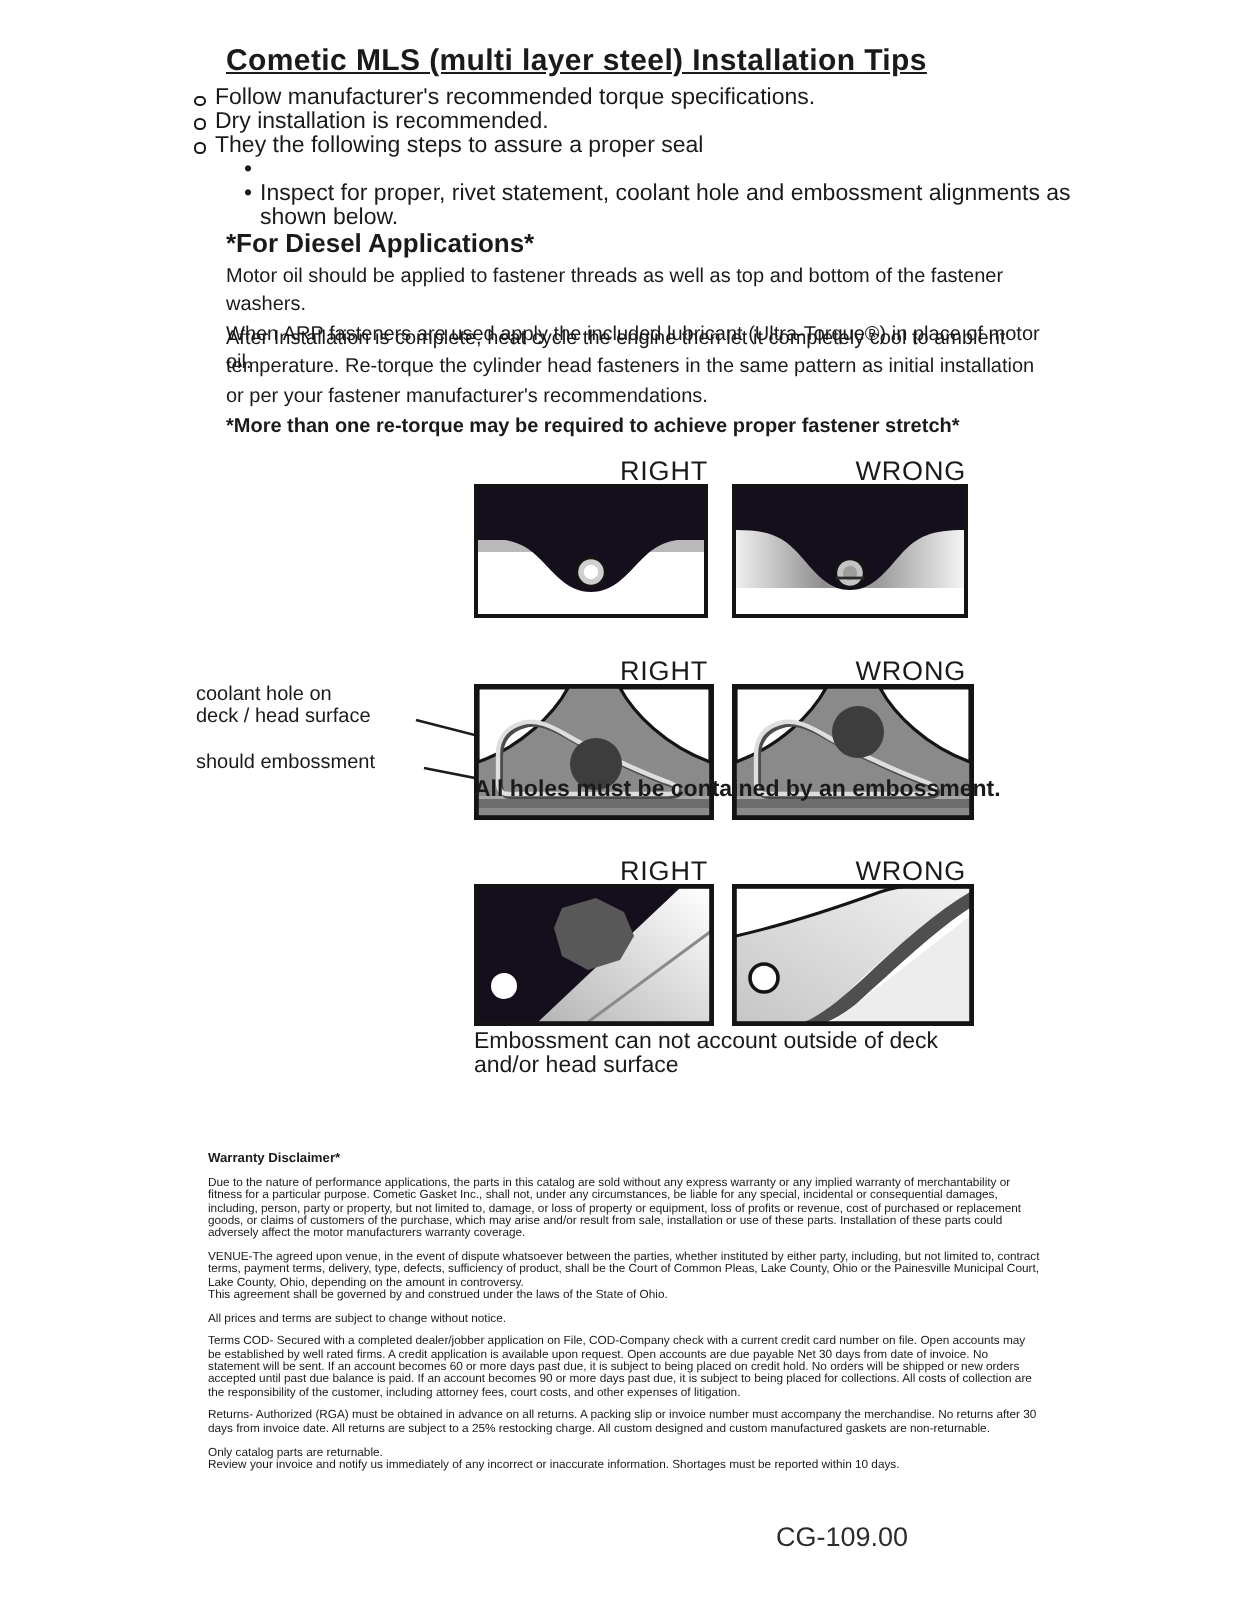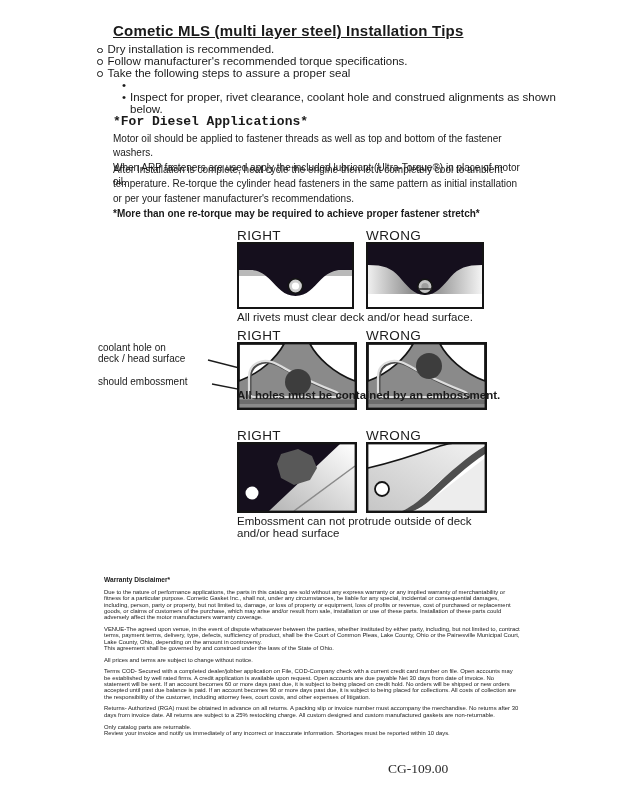--- a/index.html
+++ b/index.html
@@ -14,71 +14,71 @@
     text-decoration:underline;letter-spacing:.2px;margin:0;
   }
   .bullets{left:97px;top:44px;width:460px;font-size:11.5px;line-height:11.9px;}
   .b-row{display:flex;align-items:flex-start;}
   .b-row.sub{padding-left:25px;}
   .b-marker{
     display:inline-block;width:3.5px;height:3.5px;border:1px solid #1a1a1a;
     border-radius:50%;margin:3.5px 5px 0 0;flex:none;
   }
   .sb-marker{flex:none;margin-right:4px;font-size:11.5px;}
-  .diesel-h{left:113px;top:114px;font-size:13px;font-weight:bold;margin:0;font-family:Liberation Mono, monospace;}
+  .diesel-h{left:113px;top:114px;font-size:13px;font-weight:bold;margin:0;}
   .para{margin:0;font-size:10px;line-height:14.3px;white-space:pre-line;left:113px;width:420px;}
   .p1{top:132px;}
   .p2{top:163px;}
   .note{top:207px;font-weight:bold;}
 
-  .dg-label{font-size:13.5px;letter-spacing:.4px;text-align:left;width:117px;}
+  .dg-label{font-size:13.5px;letter-spacing:.4px;text-align:right;width:117px;}
   .r1-lab{top:228px;} .r2-lab{top:328px;} .r3-lab{top:428px;}
   .col-right{left:237px;} .col-wrong{left:366px;}
   .caption{left:237px;font-size:11.5px;line-height:11.9px;white-space:pre-line;width:300px;}
   .cap1{top:312px;} .cap2{top:390px;font-weight:bold;} .cap3{top:516px;}
 
   .panel{display:block;}
   .r1-p{top:242px;} .r2-p{top:342px;} .r3-p{top:442px;}
 
   .side-label{font-size:10px;line-height:11px;white-space:pre-line;}
   .lbl-coolant{left:98px;top:342px;width:112px;}
   .lbl-emboss{left:98px;top:376px;width:114px;}
   .leader-svg{left:205px;top:350px;}
 
   .warranty{left:104px;top:576px;width:416px;}
   .w-head{font-size:6.6px;font-weight:bold;margin:0 0 6px 0;}
   .w-para{font-size:5.9px;line-height:6.3px;margin:0 0 5.5px 0;white-space:pre-line;}
-  .footer-code{left:388px;top:761px;font-size:13.5px;color:#2b2b2b;font-family:Liberation Serif, serif;}
+  .footer-code{left:388px;top:761px;font-size:13.5px;color:#2b2b2b;}
 </style>
 </head>
 <body>
 
 <div class="page">
 
   <h1 class="abs title">Cometic MLS (multi layer steel) Installation Tips</h1>
 
   <div class="abs bullets">
     <div class="b-row">
       <span class="b-marker"></span>
-      <span>Dry installation is recommended.</span>
+      <span>Follow manufacturer's recommended torque specifications.</span>
     </div>
     <div class="b-row">
       <span class="b-marker"></span>
-      <span>Follow manufacturer's recommended torque specifications.</span>
+      <span>Dry installation is recommended.</span>
     </div>
     <div class="b-row">
       <span class="b-marker"></span>
-      <span>Take the following steps to assure a proper seal</span>
+      <span>They the following steps to assure a proper seal</span>
     </div>
     <div class="b-row sub">
       <span class="sb-marker">•</span>
     </div>
     <div class="b-row sub">
       <span class="sb-marker">•</span>
-      <span>Inspect for proper, rivet clearance, coolant hole and construed alignments as shown below.</span>
+      <span>Inspect for proper, rivet statement, coolant hole and embossment alignments as shown below.</span>
     </div>
   </div>
 
   <h2 class="abs diesel-h">*For Diesel Applications*</h2>
   <p class="abs para p1">Motor oil should be applied to fastener threads as well as top and bottom of the fastener washers.
 When ARP fasteners are used apply the included lubricant (Ultra-Torque®) in place of motor oil.</p>
   <p class="abs para p2">After Installation is complete, heat cycle the engine then let it completely cool to ambient
 temperature. Re-torque the cylinder head fasteners in the same pattern as initial installation
 or per your fastener manufacturer's recommendations.</p>
   <p class="abs para note">*More than one re-torque may be required to achieve proper fastener stretch*</p>
@@ -108,21 +108,20 @@
     <rect x="0" y="0" width="118" height="67" fill="#150f1d"></rect>
     <rect x="2" y="22" width="114" height="30" fill="url(#g1w)"></rect>
     <rect x="2" y="52" width="114" height="13" fill="#ffffff"></rect>
     <path d="M2,2 H116 V23 C100,23 93,26 85,34.5 C77,43.5 70.5,53 59,53 C47.5,53 41,43.5 33,34.5 C25,26 18,23 2,23 Z" fill="#150f1d"></path>
     <circle cx="59" cy="44.5" r="7.2" fill="#c4c4c4" stroke="#141414" stroke-width="1.6"></circle>
     <circle cx="59" cy="44.5" r="3.6" fill="#9e9e9e"></circle>
     <line x1="52" y1="47" x2="66" y2="47" stroke="#2b2b2b" stroke-width="1.4"></line>
     <rect x="1" y="1" width="116" height="65" fill="none" stroke="#141414" stroke-width="2"></rect>
   </svg>
 
-  <div class="abs caption cap1">All rivets must clear deck and/or head surface.</div>
 
   <div class="abs dg-label r2-lab col-right">RIGHT</div>
   <div class="abs dg-label r2-lab col-wrong">WRONG</div>
 
   <div class="abs side-label lbl-coolant">coolant hole on
 deck / head surface</div>
   <div class="abs side-label lbl-emboss">should embossment</div>
 
   <svg class="abs leader-svg" width="100" height="50" viewBox="0 0 100 50">
     <line x1="3" y1="10" x2="93" y2="33" stroke="#1c1c1c" stroke-width="1.3"></line>
@@ -182,21 +181,21 @@
     </defs>
     <rect x="0" y="0" width="121" height="71" fill="#ffffff"></rect>
     <path d="M2,26 C28,20 52,12 74,4 C86,0 96,0 119,0 L119,8 C100,16 76,36 58,54 C47,64 40,69 34,69 L2,69 Z" fill="url(#g3w)"></path>
     <path d="M2,26 C28,20 52,12 74,4 C86,0 96,0 119,0" fill="none" stroke="#141414" stroke-width="1.5"></path>
     <path d="M48,71 L119,16 L119,71 Z" fill="#ededed"></path>
     <path d="M36,69 C44,66 54,58 66,47 C84,30 102,14 119,4 L119,12 C103,22 82,42 62,60 C52,68 44,71 38,71 Z" fill="#4f4f4f"></path>
     <circle cx="16" cy="47" r="7" fill="#ffffff" stroke="#141414" stroke-width="1.8"></circle>
     <rect x="1.2" y="1.2" width="118.6" height="68.6" fill="none" stroke="#141414" stroke-width="2.4"></rect>
   </svg>
 
-  <div class="abs caption cap3">Embossment can not protrude outside of deck
+  <div class="abs caption cap3">Embossment can not account outside of deck
 and/or head surface</div>
 
   <div class="abs warranty">
     <p class="w-head">Warranty Disclaimer*</p>
     <p class="w-para">Due to the nature of performance applications, the parts in this catalog are sold without any express warranty or any implied warranty of merchantability or fitness for a particular purpose.  Cometic Gasket Inc., shall not, under any circumstances, be liable for any special, incidental or consequential damages, including, person, party or property, but not limited to, damage, or loss of property or equipment, loss of profits or revenue, cost of purchased or replacement goods, or claims of customers of the purchase, which may arise and/or result from sale, installation or use of these parts.  Installation of these parts could adversely affect the motor manufacturers warranty coverage.</p>
     <p class="w-para">VENUE-The agreed upon venue, in the event of dispute whatsoever between the parties, whether instituted by either party, including, but not limited to, contract terms, payment terms, delivery, type, defects, sufficiency of product, shall be the Court of Common Pleas, Lake County, Ohio or the Painesville Municipal Court, Lake County, Ohio, depending on the amount in controversy.
 This agreement shall be governed by and construed under the laws of the State of Ohio.</p>
     <p class="w-para">All prices and terms are subject to change without notice.</p>
     <p class="w-para">Terms COD- Secured with a completed dealer/jobber application on File, COD-Company check with a current credit card number on file.  Open accounts may be established by well rated firms.  A credit application is available upon request.  Open accounts are due payable Net 30 days from date of invoice.  No statement will be sent.  If an account becomes 60 or more days past due, it is subject to being placed on credit hold.  No orders will be shipped or new orders accepted until past due balance is paid.  If an account becomes 90 or more days past due, it is subject to being placed for collections.  All costs of collection are the responsibility of the customer, including attorney fees, court costs, and other expenses of litigation.</p>
     <p class="w-para">Returns- Authorized (RGA) must be obtained in advance on all returns.  A packing slip or invoice number must accompany the merchandise.  No returns after 30 days from invoice date.  All returns are subject to a 25% restocking charge.  All custom designed and custom manufactured gaskets are non-returnable.</p>

